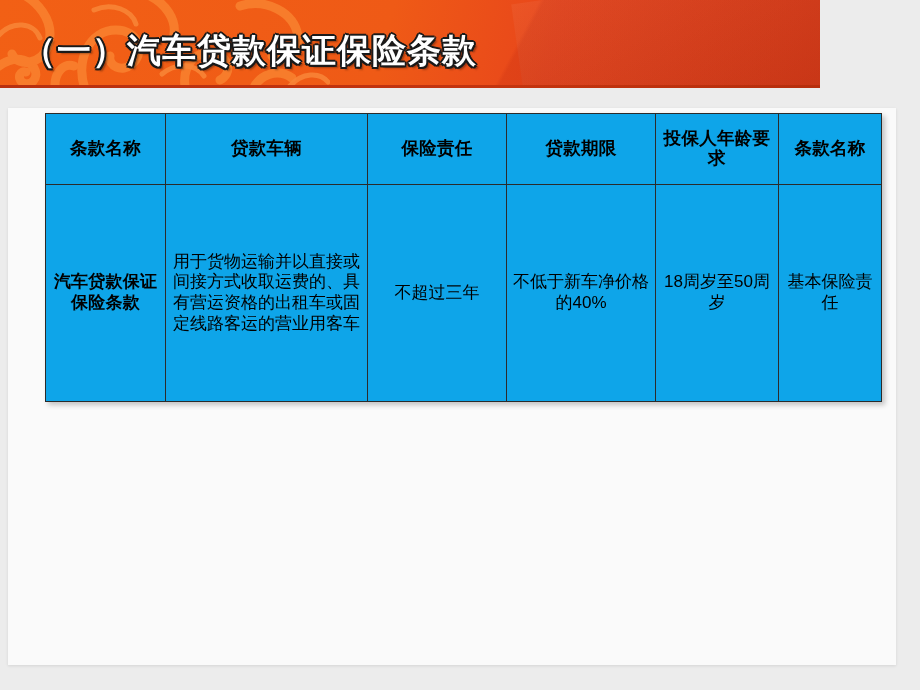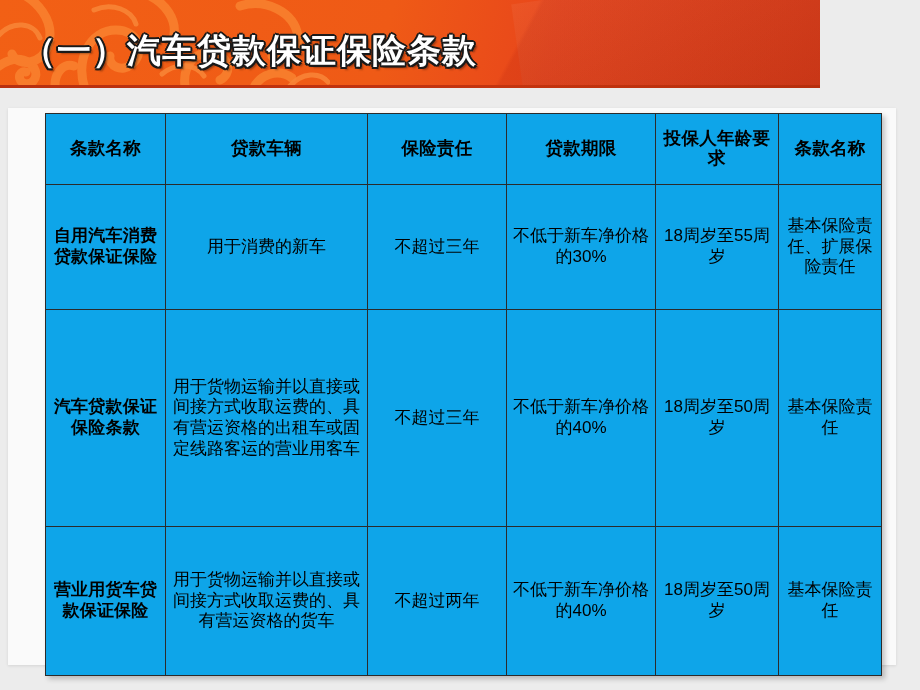--- a/index.html
+++ b/index.html
@@ -209,40 +209,24 @@
       <tr>
         <th>条款名称</th>
         <th>贷款车辆</th>
         <th>保险责任</th>
         <th>贷款期限</th>
         <th>投保人年龄要求</th>
         <th>条款名称</th>
       </tr>
     </thead>
     <tbody>
-      <tr class="row-1">
-        <td class="term-name">自用汽车消费贷款保证保险</td>
-        <td>用于消费的新车</td>
-        <td>不超过三年</td>
-        <td>不低于新车净价格的30%</td>
-        <td>18周岁至55周岁</td>
-        <td>基本保险责任、扩展保险责任</td>
-      </tr>
       <tr class="row-2">
         <td class="term-name">汽车贷款保证保险条款</td>
         <td>用于货物运输并以直接或间接方式收取运费的、具有营运资格的出租车或固定线路客运的营业用客车</td>
         <td>不超过三年</td>
         <td>不低于新车净价格的40%</td>
         <td>18周岁至50周岁</td>
         <td>基本保险责任</td>
       </tr>
-      <tr class="row-3">
-        <td class="term-name">营业用货车贷款保证保险</td>
-        <td>用于货物运输并以直接或间接方式收取运费的、具有营运资格的货车</td>
-        <td>不超过两年</td>
-        <td>不低于新车净价格的40%</td>
-        <td>18周岁至50周岁</td>
-        <td>基本保险责任</td>
-      </tr>
     </tbody>
   </table>
 
 </div>
 
 </body></html>

